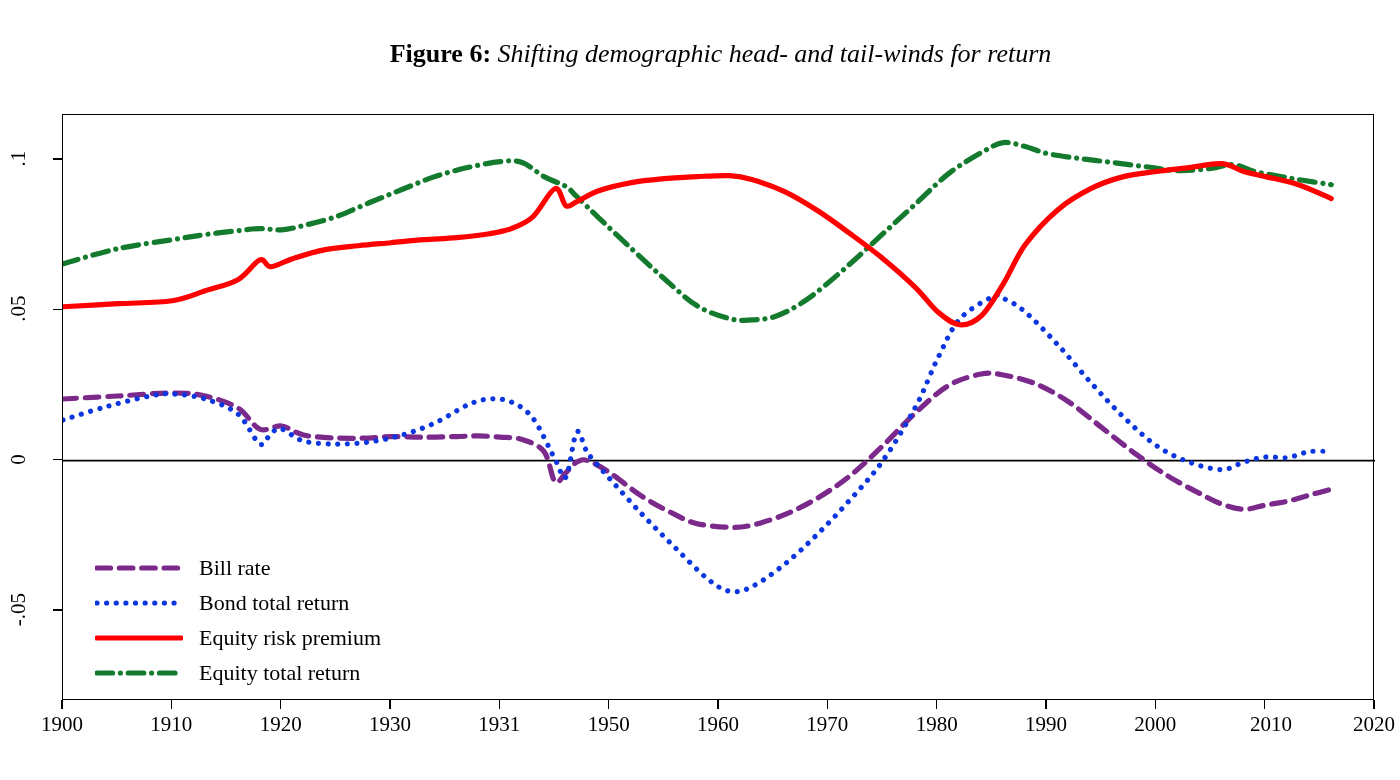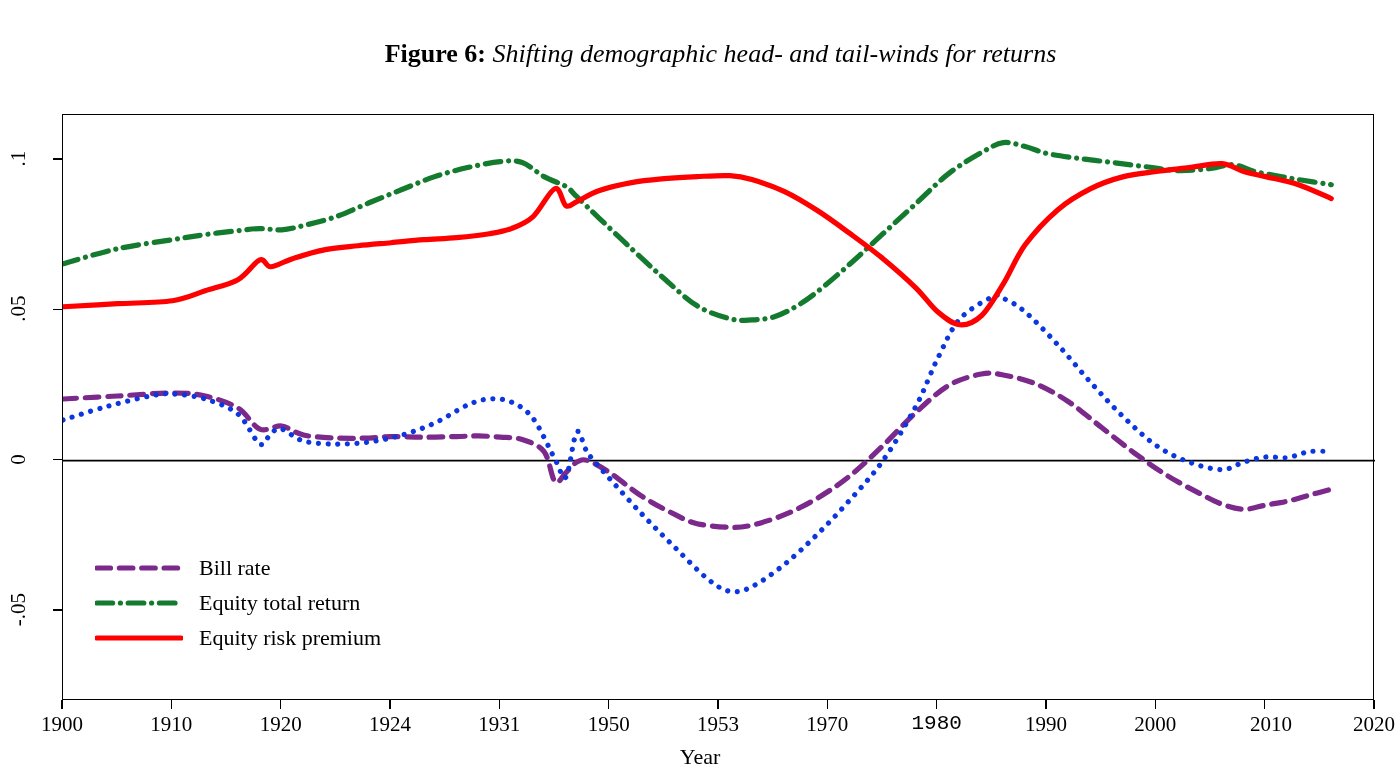--- a/index.html
+++ b/index.html
@@ -116,21 +116,21 @@
     white-space: nowrap;
   }
 </style>
 </head>
 <body>
 
 <div id="page">
 
   <div class="fig-title">
     <span class="lbl">Figure 6:</span>
-    <span class="cap">Shifting demographic head- and tail-winds for returns</span>
+    <span class="cap">Shifting demographic head- and tail-winds for return</span>
   </div>
 
   <div id="plot-frame">
     <svg id="plot-svg" width="1312" height="586">
         <line x1="0" x2="1312" y1="345.5897435897436" y2="345.5897435897436" stroke="#000" stroke-width="1.6"></line>
         <path d="M 0.00 283.98 C 9.11 283.48, 36.44 281.98, 54.67 280.98 C 72.89 279.98, 94.76 277.97, 109.33 277.97 C 123.91 277.97, 131.20 278.48, 142.13 280.98 C 153.07 283.48, 165.82 287.49, 174.93 293.00 C 184.04 298.51, 189.51 311.03, 196.80 314.04 C 204.09 317.04, 211.38 310.03, 218.67 311.03 C 225.96 312.03, 231.42 318.04, 240.53 320.05 C 249.64 322.05, 262.40 322.55, 273.33 323.05 C 284.27 323.55, 297.02 323.30, 306.13 323.05 C 315.24 322.80, 318.89 321.70, 328.00 321.55 C 337.11 321.40, 349.87 322.15, 360.80 322.15 C 371.73 322.15, 384.49 321.75, 393.60 321.55 C 402.71 321.35, 408.18 320.85, 415.47 320.95 C 422.76 321.05, 430.04 321.55, 437.33 322.15 C 444.62 322.75, 451.91 322.15, 459.20 324.55 C 466.49 326.96, 475.60 329.56, 481.07 336.57 C 486.53 343.59, 488.36 363.12, 492.00 366.63 C 495.64 370.13, 499.29 360.87, 502.93 357.61 C 506.58 354.35, 510.22 349.10, 513.87 347.09 C 517.51 345.09, 519.33 343.84, 524.80 345.59 C 530.27 347.34, 537.56 351.60, 546.67 357.61 C 555.78 363.62, 568.53 374.64, 579.47 381.65 C 590.40 388.66, 603.16 395.17, 612.27 399.68 C 621.38 404.19, 625.02 406.59, 634.13 408.70 C 643.24 410.80, 657.82 412.05, 666.93 412.30 C 676.04 412.55, 679.69 412.30, 688.80 410.20 C 697.91 408.10, 710.67 404.19, 721.60 399.68 C 732.53 395.17, 743.47 389.66, 754.40 383.15 C 765.33 376.64, 776.27 369.38, 787.20 360.62 C 798.13 351.85, 809.07 341.08, 820.00 330.56 C 830.93 320.05, 841.87 307.52, 852.80 297.51 C 863.73 287.49, 874.67 276.87, 885.60 270.46 C 896.53 264.05, 909.29 260.80, 918.40 259.04 C 927.51 257.29, 931.16 258.29, 940.27 259.94 C 949.38 261.60, 962.13 264.45, 973.07 268.96 C 984.00 273.47, 994.93 279.73, 1005.87 286.99 C 1016.80 294.25, 1027.73 304.02, 1038.67 312.53 C 1049.60 321.05, 1060.53 330.06, 1071.47 338.08 C 1082.40 346.09, 1093.33 353.85, 1104.27 360.62 C 1115.20 367.38, 1127.96 373.89, 1137.07 378.65 C 1146.18 383.40, 1151.64 386.56, 1158.93 389.16 C 1166.22 391.77, 1173.51 394.12, 1180.80 394.27 C 1188.09 394.42, 1195.38 391.42, 1202.67 390.07 C 1209.96 388.71, 1217.24 387.81, 1224.53 386.16 C 1231.82 384.51, 1239.11 382.15, 1246.40 380.15 C 1253.69 378.15, 1264.62 375.14, 1268.27 374.14" fill="none" stroke="#7B2A8C" stroke-width="5.2" stroke-linecap="round" stroke-linejoin="round" stroke-dasharray="13.520000000000001,8.84"></path>
         <path d="M 0.00 305.02 C 7.29 302.77, 29.16 295.50, 43.73 291.50 C 58.31 287.49, 76.53 283.08, 87.47 280.98 C 98.40 278.88, 100.22 278.38, 109.33 278.88 C 118.44 279.38, 131.20 280.63, 142.13 283.98 C 153.07 287.34, 165.82 291.50, 174.93 299.01 C 184.04 306.52, 191.33 325.81, 196.80 329.06 C 202.27 332.32, 204.09 321.05, 207.73 318.54 C 211.38 316.04, 213.20 312.78, 218.67 314.04 C 224.13 315.29, 231.42 323.55, 240.53 326.06 C 249.64 328.56, 262.40 328.91, 273.33 329.06 C 284.27 329.21, 295.20 328.46, 306.13 326.96 C 317.07 325.46, 328.00 323.20, 338.93 320.05 C 349.87 316.89, 360.80 313.03, 371.73 308.03 C 382.67 303.02, 395.42 294.00, 404.53 289.99 C 413.64 285.99, 419.11 284.49, 426.40 283.98 C 433.69 283.48, 440.98 283.73, 448.27 286.99 C 455.56 290.25, 462.84 294.00, 470.13 303.52 C 477.42 313.03, 486.53 334.32, 492.00 344.09 C 497.47 353.85, 499.29 366.63, 502.93 362.12 C 506.58 357.61, 510.22 321.05, 513.87 317.04 C 517.51 313.03, 519.33 330.31, 524.80 338.08 C 530.27 345.84, 537.56 353.35, 546.67 363.62 C 555.78 373.89, 568.53 388.16, 579.47 399.68 C 590.40 411.20, 601.33 421.97, 612.27 432.74 C 623.20 443.51, 635.96 457.03, 645.07 464.29 C 654.18 471.55, 659.64 475.06, 666.93 476.31 C 674.22 477.56, 679.69 476.31, 688.80 471.81 C 697.91 467.30, 710.67 458.03, 721.60 449.27 C 732.53 440.50, 743.47 429.98, 754.40 419.22 C 765.33 408.45, 776.27 396.93, 787.20 384.66 C 798.13 372.39, 809.07 361.12, 820.00 345.59 C 830.93 330.06, 843.69 308.53, 852.80 291.50 C 861.91 274.47, 867.38 257.94, 874.67 243.42 C 881.96 228.89, 887.42 214.62, 896.53 204.35 C 905.64 194.08, 922.04 185.32, 929.33 181.81 C 936.62 178.30, 934.80 180.81, 940.27 183.31 C 945.73 185.82, 953.02 189.07, 962.13 196.84 C 971.24 204.60, 984.00 218.12, 994.93 229.89 C 1005.87 241.66, 1016.80 255.44, 1027.73 267.46 C 1038.67 279.48, 1049.60 291.50, 1060.53 302.02 C 1071.47 312.53, 1082.40 323.05, 1093.33 330.56 C 1104.27 338.08, 1115.20 343.09, 1126.13 347.09 C 1137.07 351.10, 1149.82 354.61, 1158.93 354.61 C 1168.04 354.61, 1173.51 349.20, 1180.80 347.09 C 1188.09 344.99, 1195.38 342.73, 1202.67 341.98 C 1209.96 341.23, 1217.24 343.49, 1224.53 342.58 C 1231.82 341.68, 1239.11 337.58, 1246.40 336.57 C 1253.69 335.57, 1264.62 336.57, 1268.27 336.57" fill="none" stroke="#0B36E0" stroke-width="5.2" stroke-linecap="round" stroke-linejoin="round" stroke-dasharray="0.01,9.620000000000001"></path>
         <path d="M 0.00 148.75 C 9.11 146.25, 36.44 137.74, 54.67 133.73 C 72.89 129.72, 94.76 127.07, 109.33 124.71 C 123.91 122.36, 131.20 121.11, 142.13 119.60 C 153.07 118.10, 165.82 116.70, 174.93 115.70 C 184.04 114.70, 189.51 113.74, 196.80 113.59 C 204.09 113.44, 211.38 115.30, 218.67 114.80 C 225.96 114.30, 231.42 112.79, 240.53 110.59 C 249.64 108.38, 262.40 105.38, 273.33 101.57 C 284.27 97.77, 295.20 92.26, 306.13 87.75 C 317.07 83.24, 328.00 78.88, 338.93 74.53 C 349.87 70.17, 360.80 65.26, 371.73 61.61 C 382.67 57.95, 393.60 55.09, 404.53 52.59 C 415.47 50.09, 428.22 47.43, 437.33 46.58 C 446.44 45.73, 451.91 44.98, 459.20 47.48 C 466.49 49.99, 473.78 57.60, 481.07 61.61 C 488.36 65.61, 497.47 68.17, 502.93 71.52 C 508.40 74.88, 508.40 76.53, 513.87 81.74 C 519.33 86.95, 526.62 94.11, 535.73 102.78 C 544.84 111.44, 557.60 123.56, 568.53 133.73 C 579.47 143.90, 590.40 154.26, 601.33 163.78 C 612.27 173.30, 623.20 184.16, 634.13 190.83 C 645.07 197.49, 657.82 201.39, 666.93 203.75 C 676.04 206.10, 681.51 205.25, 688.80 204.95 C 696.09 204.65, 703.38 204.15, 710.67 201.94 C 717.96 199.74, 725.24 195.93, 732.53 191.73 C 739.82 187.52, 745.29 183.86, 754.40 176.70 C 763.51 169.54, 776.27 158.42, 787.20 148.75 C 798.13 139.09, 809.07 128.72, 820.00 118.70 C 830.93 108.69, 841.87 98.67, 852.80 88.65 C 863.73 78.63, 874.67 67.11, 885.60 58.60 C 896.53 50.09, 909.29 42.72, 918.40 37.56 C 927.51 32.41, 932.98 28.65, 940.27 27.65 C 947.56 26.65, 954.84 29.75, 962.13 31.55 C 969.42 33.36, 974.89 36.46, 984.00 38.47 C 993.11 40.47, 1005.87 42.07, 1016.80 43.57 C 1027.73 45.08, 1038.67 46.13, 1049.60 47.48 C 1060.53 48.83, 1071.47 50.34, 1082.40 51.69 C 1093.33 53.04, 1104.27 55.29, 1115.20 55.59 C 1126.13 55.90, 1138.89 54.49, 1148.00 53.49 C 1157.11 52.49, 1162.58 49.08, 1169.87 49.58 C 1177.16 50.09, 1184.44 54.64, 1191.73 56.50 C 1199.02 58.35, 1206.31 59.35, 1213.60 60.70 C 1220.89 62.06, 1226.36 63.11, 1235.47 64.61 C 1244.58 66.11, 1262.80 68.87, 1268.27 69.72" fill="none" stroke="#147B2E" stroke-width="5.2" stroke-linecap="round" stroke-linejoin="round" stroke-dasharray="15.600000000000001,7.800000000000001,0.01,7.800000000000001"></path>
         <path d="M 0.00 191.73 C 9.11 191.23, 36.44 189.72, 54.67 188.72 C 72.89 187.72, 94.76 187.87, 109.33 185.72 C 123.91 183.56, 131.20 179.31, 142.13 175.80 C 153.07 172.29, 165.82 169.84, 174.93 164.68 C 184.04 159.52, 191.33 147.00, 196.80 144.85 C 202.27 142.69, 202.27 151.96, 207.73 151.76 C 213.20 151.56, 220.49 146.50, 229.60 143.65 C 238.71 140.79, 251.47 136.78, 262.40 134.63 C 273.33 132.48, 284.27 131.88, 295.20 130.72 C 306.13 129.57, 317.07 128.72, 328.00 127.72 C 338.93 126.72, 349.87 125.56, 360.80 124.71 C 371.73 123.86, 382.67 123.61, 393.60 122.61 C 404.53 121.61, 417.29 120.21, 426.40 118.70 C 435.51 117.20, 440.98 116.45, 448.27 113.59 C 455.56 110.74, 462.84 108.23, 470.13 101.57 C 477.42 94.91, 486.53 75.43, 492.00 73.63 C 497.47 71.82, 499.29 88.60, 502.93 90.75 C 506.58 92.91, 508.40 89.05, 513.87 86.55 C 519.33 84.04, 526.62 78.88, 535.73 75.73 C 544.84 72.57, 557.60 69.62, 568.53 67.62 C 579.47 65.61, 590.40 64.71, 601.33 63.71 C 612.27 62.71, 623.20 62.11, 634.13 61.61 C 645.07 61.10, 657.82 60.20, 666.93 60.70 C 676.04 61.20, 679.69 61.96, 688.80 64.61 C 697.91 67.26, 710.67 71.47, 721.60 76.63 C 732.53 81.79, 743.47 88.55, 754.40 95.56 C 765.33 102.58, 776.27 110.69, 787.20 118.70 C 798.13 126.72, 809.07 134.63, 820.00 143.65 C 830.93 152.66, 843.69 163.93, 852.80 172.79 C 861.91 181.66, 867.38 190.68, 874.67 196.84 C 881.96 203.00, 889.24 209.11, 896.53 209.76 C 903.82 210.41, 911.11 207.55, 918.40 200.74 C 925.69 193.93, 932.98 180.71, 940.27 168.89 C 947.56 157.07, 953.02 142.19, 962.13 129.82 C 971.24 117.45, 984.00 104.03, 994.93 94.66 C 1005.87 85.30, 1016.80 79.14, 1027.73 73.63 C 1038.67 68.12, 1049.60 64.46, 1060.53 61.61 C 1071.47 58.75, 1082.40 58.00, 1093.33 56.50 C 1104.27 54.99, 1115.20 53.89, 1126.13 52.59 C 1137.07 51.29, 1149.82 48.03, 1158.93 48.68 C 1168.04 49.33, 1173.51 54.34, 1180.80 56.50 C 1188.09 58.65, 1193.56 59.40, 1202.67 61.61 C 1211.78 63.81, 1224.53 66.06, 1235.47 69.72 C 1246.40 73.38, 1262.80 81.24, 1268.27 83.54" fill="none" stroke="#FF0000" stroke-width="5.2" stroke-linecap="round" stroke-linejoin="round"></path>
       </svg>
@@ -147,57 +147,62 @@
       <div class="ytick-label ytick-rot" style="width: 60px; left: -12px; top: 146.077px;">.1</div>
     </div>
   <div id="x-axis">
       <div class="xtick-mark" style="left: 61.2px; top: 700px;"></div>
       <div class="xtick-label" style="left: 27px; top: 712px;">1900</div>
       <div class="xtick-mark" style="left: 170.533px; top: 700px;"></div>
       <div class="xtick-label" style="left: 136.333px; top: 712px;">1910</div>
       <div class="xtick-mark" style="left: 279.867px; top: 700px;"></div>
       <div class="xtick-label" style="left: 245.667px; top: 712px;">1920</div>
       <div class="xtick-mark" style="left: 389.2px; top: 700px;"></div>
-      <div class="xtick-label" style="left: 355px; top: 712px;">1924</div>
+      <div class="xtick-label" style="left: 355px; top: 712px;">1930</div>
       <div class="xtick-mark" style="left: 498.533px; top: 700px;"></div>
       <div class="xtick-label" style="left: 464.333px; top: 712px;">1931</div>
       <div class="xtick-mark" style="left: 607.867px; top: 700px;"></div>
       <div class="xtick-label" style="left: 573.667px; top: 712px;">1950</div>
       <div class="xtick-mark" style="left: 717.2px; top: 700px;"></div>
-      <div class="xtick-label" style="left: 683px; top: 712px;">1953</div>
+      <div class="xtick-label" style="left: 683px; top: 712px;">1960</div>
       <div class="xtick-mark" style="left: 826.533px; top: 700px;"></div>
       <div class="xtick-label" style="left: 792.333px; top: 712px;">1970</div>
       <div class="xtick-mark" style="left: 935.867px; top: 700px;"></div>
-      <div class="xtick-label" style="left: 901.667px; top: 712px; font-family: Liberation Mono, monospace;">1980</div>
+      <div class="xtick-label" style="left: 901.667px; top: 712px;">1980</div>
       <div class="xtick-mark" style="left: 1045.2px; top: 700px;"></div>
       <div class="xtick-label" style="left: 1011px; top: 712px;">1990</div>
       <div class="xtick-mark" style="left: 1154.53px; top: 700px;"></div>
       <div class="xtick-label" style="left: 1120.33px; top: 712px;">2000</div>
       <div class="xtick-mark" style="left: 1263.87px; top: 700px;"></div>
       <div class="xtick-label" style="left: 1236px; top: 712px;">2010</div>
       <div class="xtick-mark" style="left: 1373.2px; top: 700px;"></div>
       <div class="xtick-label" style="left: 1339px; top: 712px;">2020</div>
     </div>
 
-  <div class="xaxis-title">Year</div>
 
   <div id="legend">
       <div class="legend-row">
         <div class="legend-swatch"><svg width="88" height="16">
             <line x1="2" x2="86" y1="8" y2="8" stroke="#7B2A8C" stroke-width="5.2" stroke-linecap="round" stroke-dasharray="13.520000000000001,8.84"></line>
           </svg></div>
         <div class="legend-label">Bill rate</div>
       </div>
       <div class="legend-row">
         <div class="legend-swatch"><svg width="88" height="16">
+            <line x1="2" x2="86" y1="8" y2="8" stroke="#0B36E0" stroke-width="5.2" stroke-linecap="round" stroke-dasharray="0.01,9.620000000000001"></line>
+          </svg></div>
+        <div class="legend-label">Bond total return</div>
+      </div>
+      <div class="legend-row">
+        <div class="legend-swatch"><svg width="88" height="16">
+            <line x1="2" x2="86" y1="8" y2="8" stroke="#FF0000" stroke-width="5.2" stroke-linecap="round"></line>
+          </svg></div>
+        <div class="legend-label">Equity risk premium</div>
+      </div>
+      <div class="legend-row">
+        <div class="legend-swatch"><svg width="88" height="16">
             <line x1="2" x2="86" y1="8" y2="8" stroke="#147B2E" stroke-width="5.2" stroke-linecap="round" stroke-dasharray="15.600000000000001,7.800000000000001,0.01,7.800000000000001"></line>
           </svg></div>
         <div class="legend-label">Equity total return</div>
       </div>
-      <div class="legend-row">
-        <div class="legend-swatch"><svg width="88" height="16">
-            <line x1="2" x2="86" y1="8" y2="8" stroke="#FF0000" stroke-width="5.2" stroke-linecap="round"></line>
-          </svg></div>
-        <div class="legend-label">Equity risk premium</div>
-      </div>
     </div>
 
 </div>
 
 </body></html>

